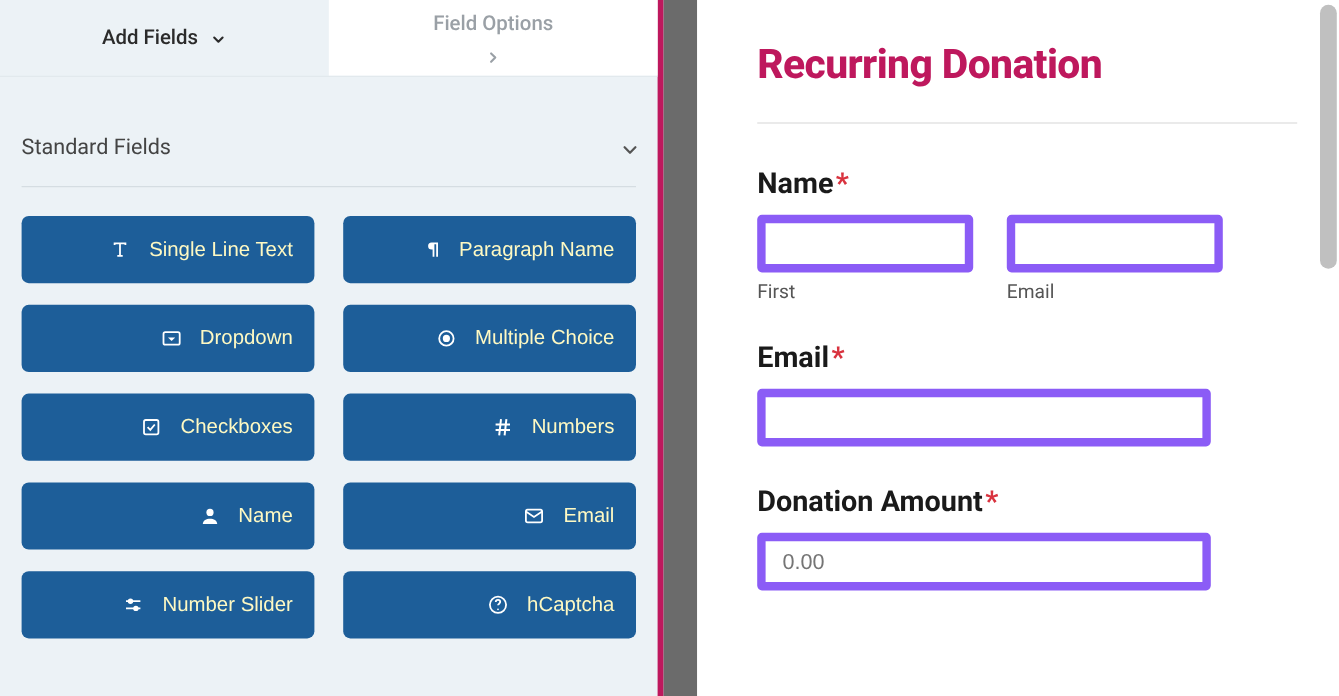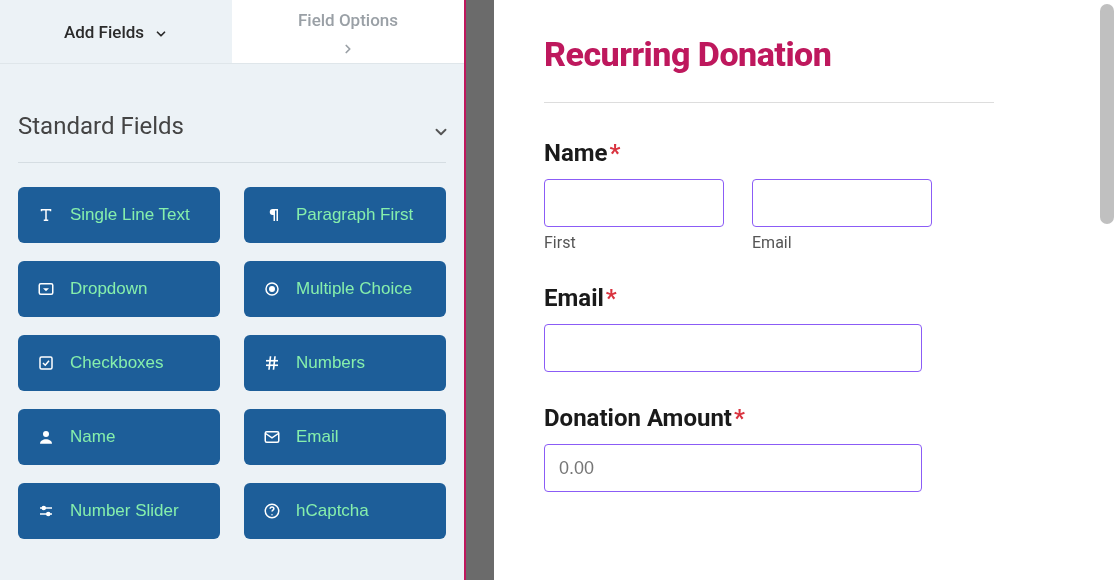--- a/index.html
+++ b/index.html
@@ -5,25 +5,25 @@
   * { box-sizing: border-box; margin: 0; padding: 0; }
   body {
     font-family: -apple-system, BlinkMacSystemFont, "Segoe UI", Roboto, Helvetica, Arial, sans-serif;
     background: #fff;
     width: 1116px;
     height: 580px;
     overflow: hidden;
     display: flex;
   }
   .left-panel {
-    width: 466px;
+    width: 553px;
     background: #ecf2f6;
     display: flex;
     flex-direction: column;
-    border-right: 2px solid #be185d;
+    border-right: 5px solid #be185d;
   }
   .tabs {
     display: flex;
     height: 64px;
     border-bottom: 1px solid #dfe6ea;
   }
   .tab {
     flex: 1;
     display: flex;
     align-items: center;
@@ -47,48 +47,49 @@
     height: 14px;
     display: inline-block;
   }
   .section {
     padding: 18px 18px 0 18px;
   }
   .section-header {
     display: flex;
     align-items: center;
     justify-content: space-between;
-    font-size: 24px;
+    font-size: 18px;
     color: #444;
     font-weight: 400;
     padding: 30px 0 22px 0;
     border-bottom: 1px solid #d5dde2;
     margin-bottom: 24px;
   }
   .fields-grid {
     display: grid;
     grid-template-columns: 1fr 1fr;
     gap: 18px 24px;
   }
   .field-btn {
     background: #1a5a96;
     background: #205d97;
     background: #1e5f9a;
     background: #1d5e99;
-    color: #86efac;
+    color: #fef9c3;
     border: none;
     border-radius: 6px;
     height: 56px;
     display: flex;
     align-items: center;
     padding: 0 18px;
     font-size: 17px;
     font-weight: 400;
     gap: 14px;
     cursor: pointer;
+    justify-content: flex-end;
   }
   .field-btn .icon {
     width: 20px;
     height: 20px;
     flex-shrink: 0;
     display: flex;
     align-items: center;
     justify-content: center;
   }
   .divider-vert {
@@ -140,21 +141,21 @@
   .subfield input {
     width: 180px;
   }
   .subfield-label {
     font-size: 16px;
     color: #555;
     margin-top: 6px;
   }
   input[type="text"] {
     height: 48px;
-    border: 1px solid #8b5cf6;
+    border: 7px solid #8b5cf6;
     border-radius: 4px;
     padding: 0 14px;
     font-size: 18px;
     color: #555;
     background: #fff;
     outline: none;
   }
   .email-input { width: 378px; }
   .amount-input { width: 378px; color: #888; }
   .right-scroll {
@@ -222,21 +223,21 @@
           </span>
           <span>Single Line Text</span>
         </button>
 
         <button class="field-btn">
           <span class="icon">
             <svg viewBox="0 0 24 24" width="18" height="18" fill="#fff">
                 <path d="M13 4a4 4 0 0 0 0 8h1v8h2V6h2v14h2V4h-7z"></path>
               </svg>
           </span>
-          <span>Paragraph First</span>
+          <span>Paragraph Name</span>
         </button>
 
         <button class="field-btn">
           <span class="icon">
             <svg viewBox="0 0 24 24" width="18" height="18" fill="none" stroke="#fff" stroke-width="2">
                 <rect x="3" y="5" width="18" height="14" rx="2"></rect>
                 <polyline points="8 11 12 15 16 11" fill="#fff" stroke="none"></polyline>
               </svg>
           </span>
           <span>Dropdown</span>

